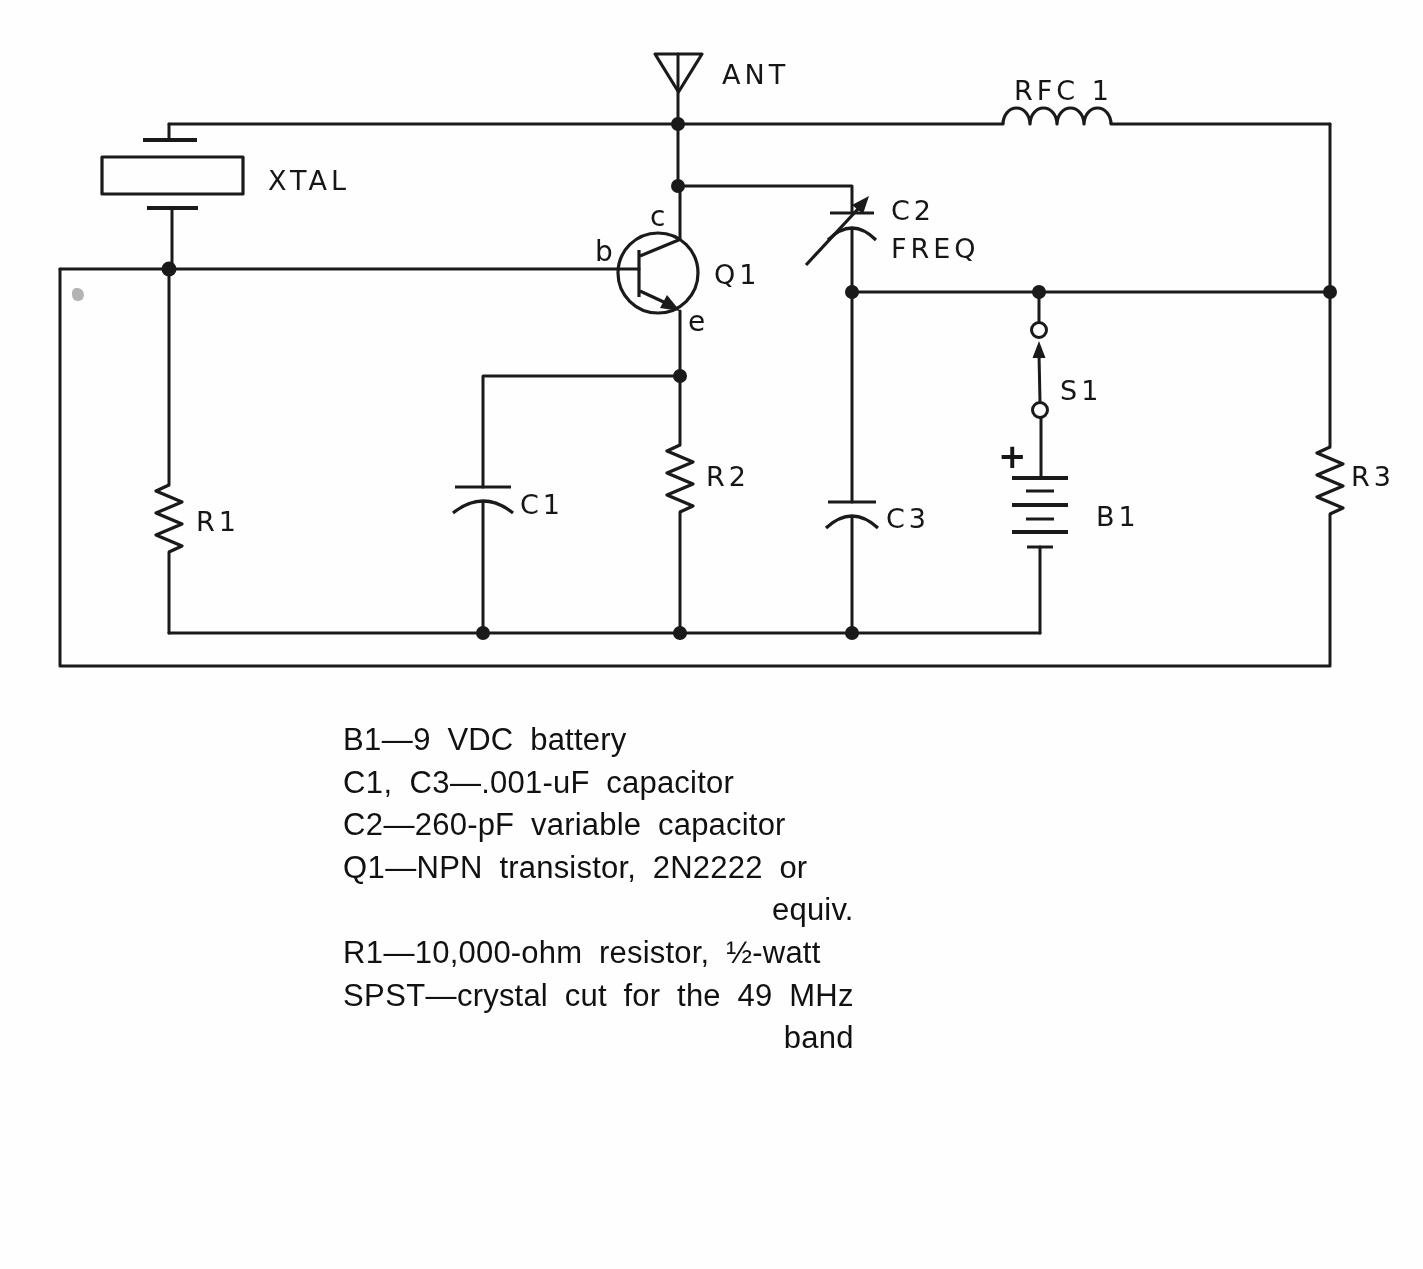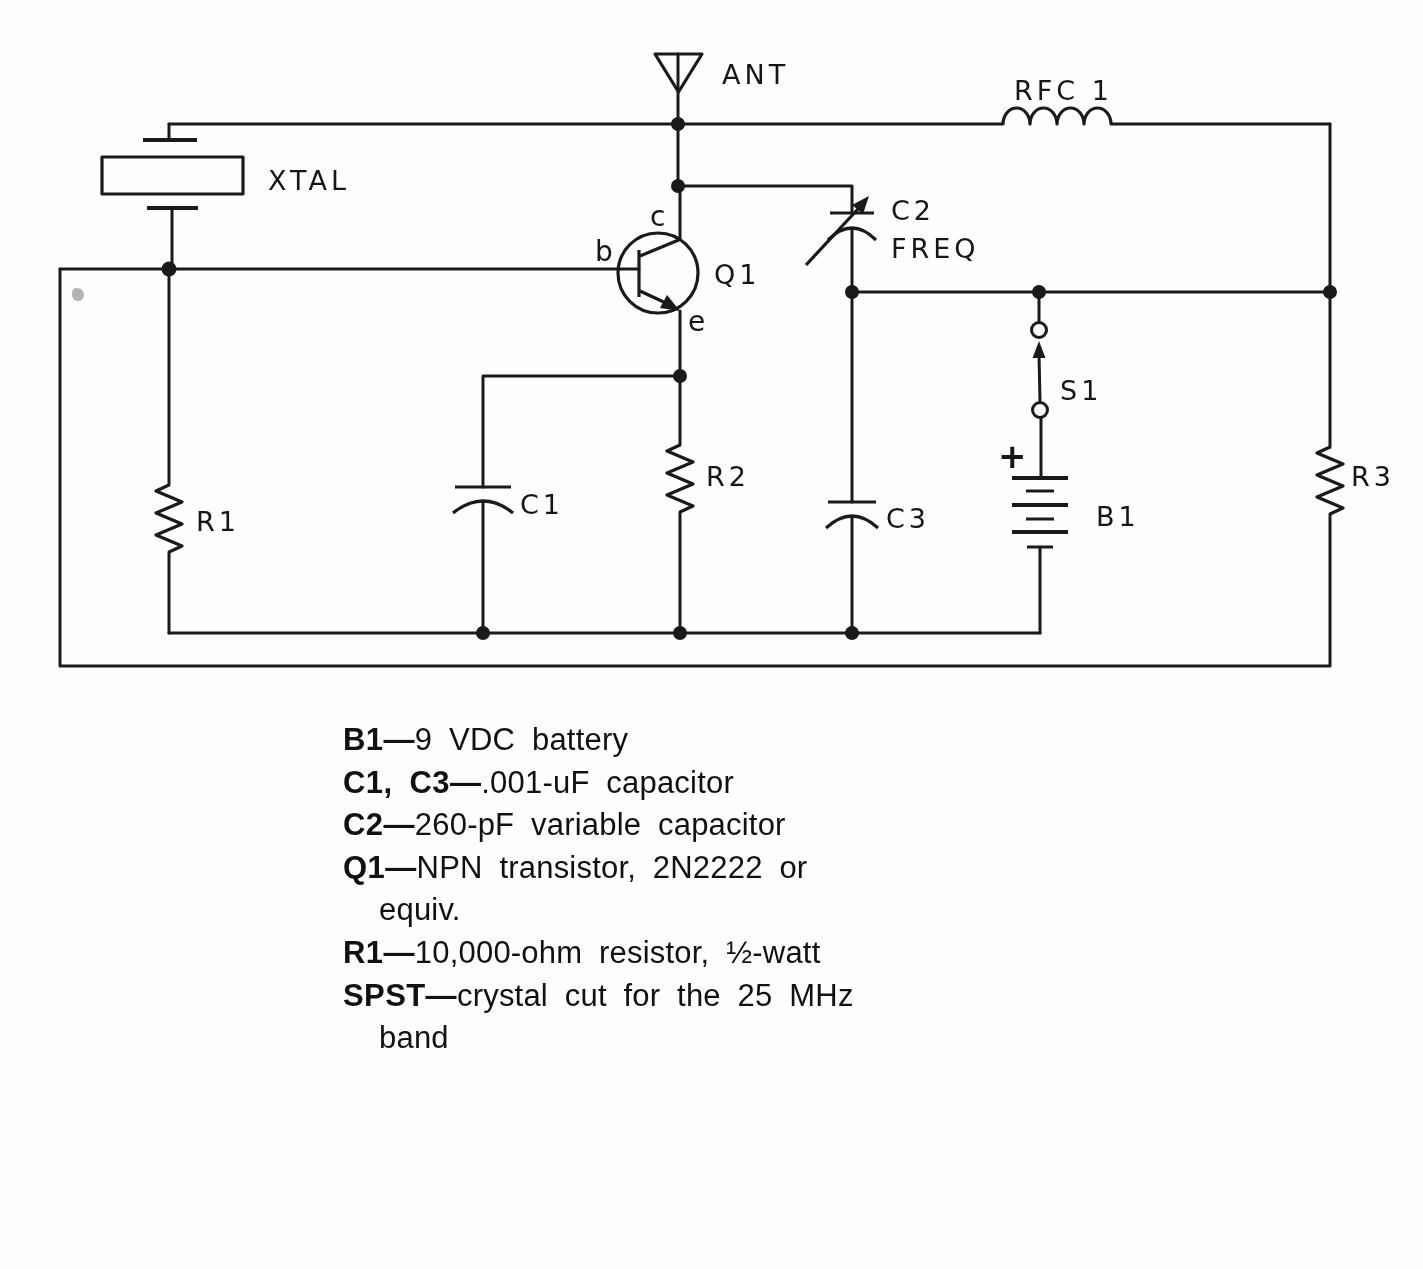--- a/index.html
+++ b/index.html
@@ -29,22 +29,22 @@
   .plus-sign{
     font-family:"DejaVu Sans","Liberation Sans",sans-serif;
     font-size:34px;font-weight:bold;letter-spacing:0;fill:#161616;
   }
   .parts{
     position:absolute;left:343px;top:719px;
     font-size:31px;line-height:42.6px;
     letter-spacing:.2px;word-spacing:8px;
     color:#111;white-space:nowrap;
   }
-  .pl-line b{font-weight:bold;letter-spacing:.4px;}
-  .pl-line.cont{padding-left:36px;}
+  .pl-line b{font-weight:normal;letter-spacing:.4px;}
+  .pl-line.cont{padding-left:36px;text-align:right;}
   .speck{
     position:absolute;left:72px;top:288px;width:12px;height:13px;
     background:#9a9a9a;border-radius:40% 60% 50% 50%;opacity:.75;
   }
 </style>
 </head>
 <body>
 
 <div class="figure">
 
@@ -179,17 +179,17 @@
 
   <div class="speck"></div>
 
   <div class="parts">
     <div class="pl-line"><b>B1—</b><span>9 VDC battery</span></div>
     <div class="pl-line"><b>C1, C3—</b><span>.001-uF capacitor</span></div>
     <div class="pl-line"><b>C2—</b><span>260-pF variable capacitor</span></div>
     <div class="pl-line"><b>Q1—</b><span>NPN transistor, 2N2222 or</span></div>
     <div class="pl-line cont"><span>equiv.</span></div>
     <div class="pl-line"><b>R1—</b><span>10,000-ohm resistor, ½-watt</span></div>
-    <div class="pl-line"><b>SPST—</b><span>crystal cut for the 25 MHz</span></div>
+    <div class="pl-line"><b>SPST—</b><span>crystal cut for the 49 MHz</span></div>
     <div class="pl-line cont"><span>band</span></div>
   </div>
 
 </div>
 
 </body></html>

